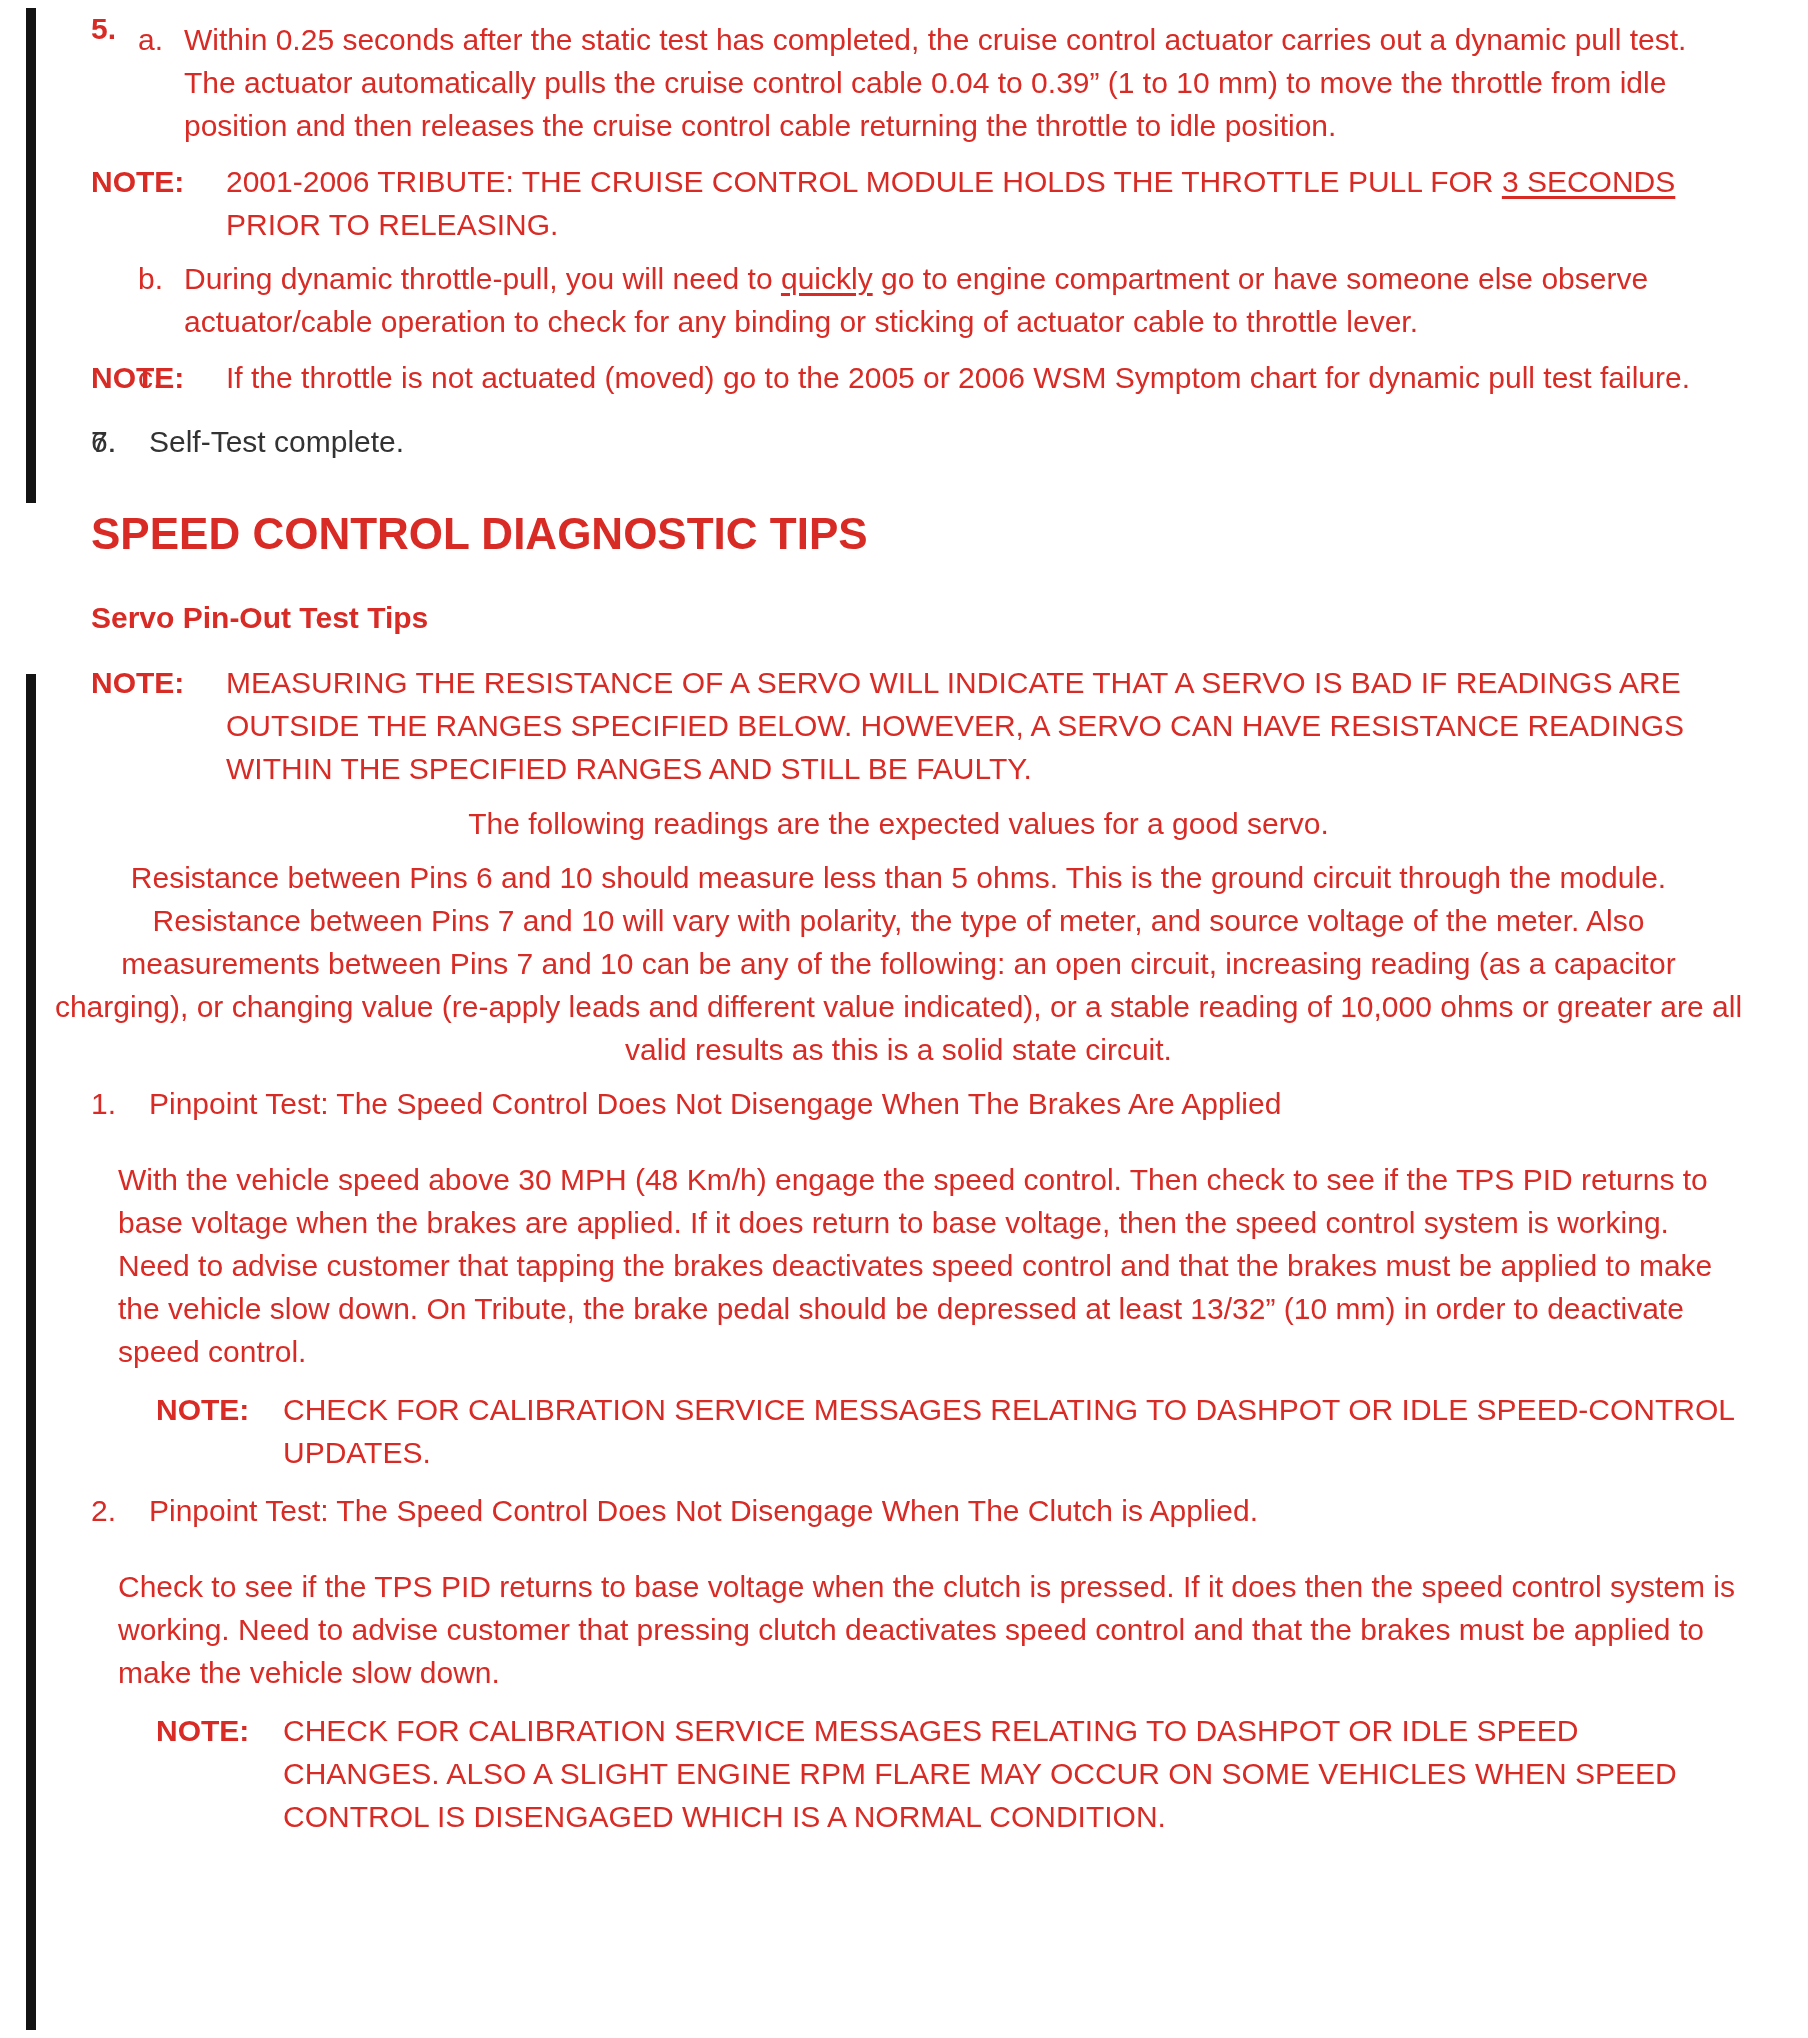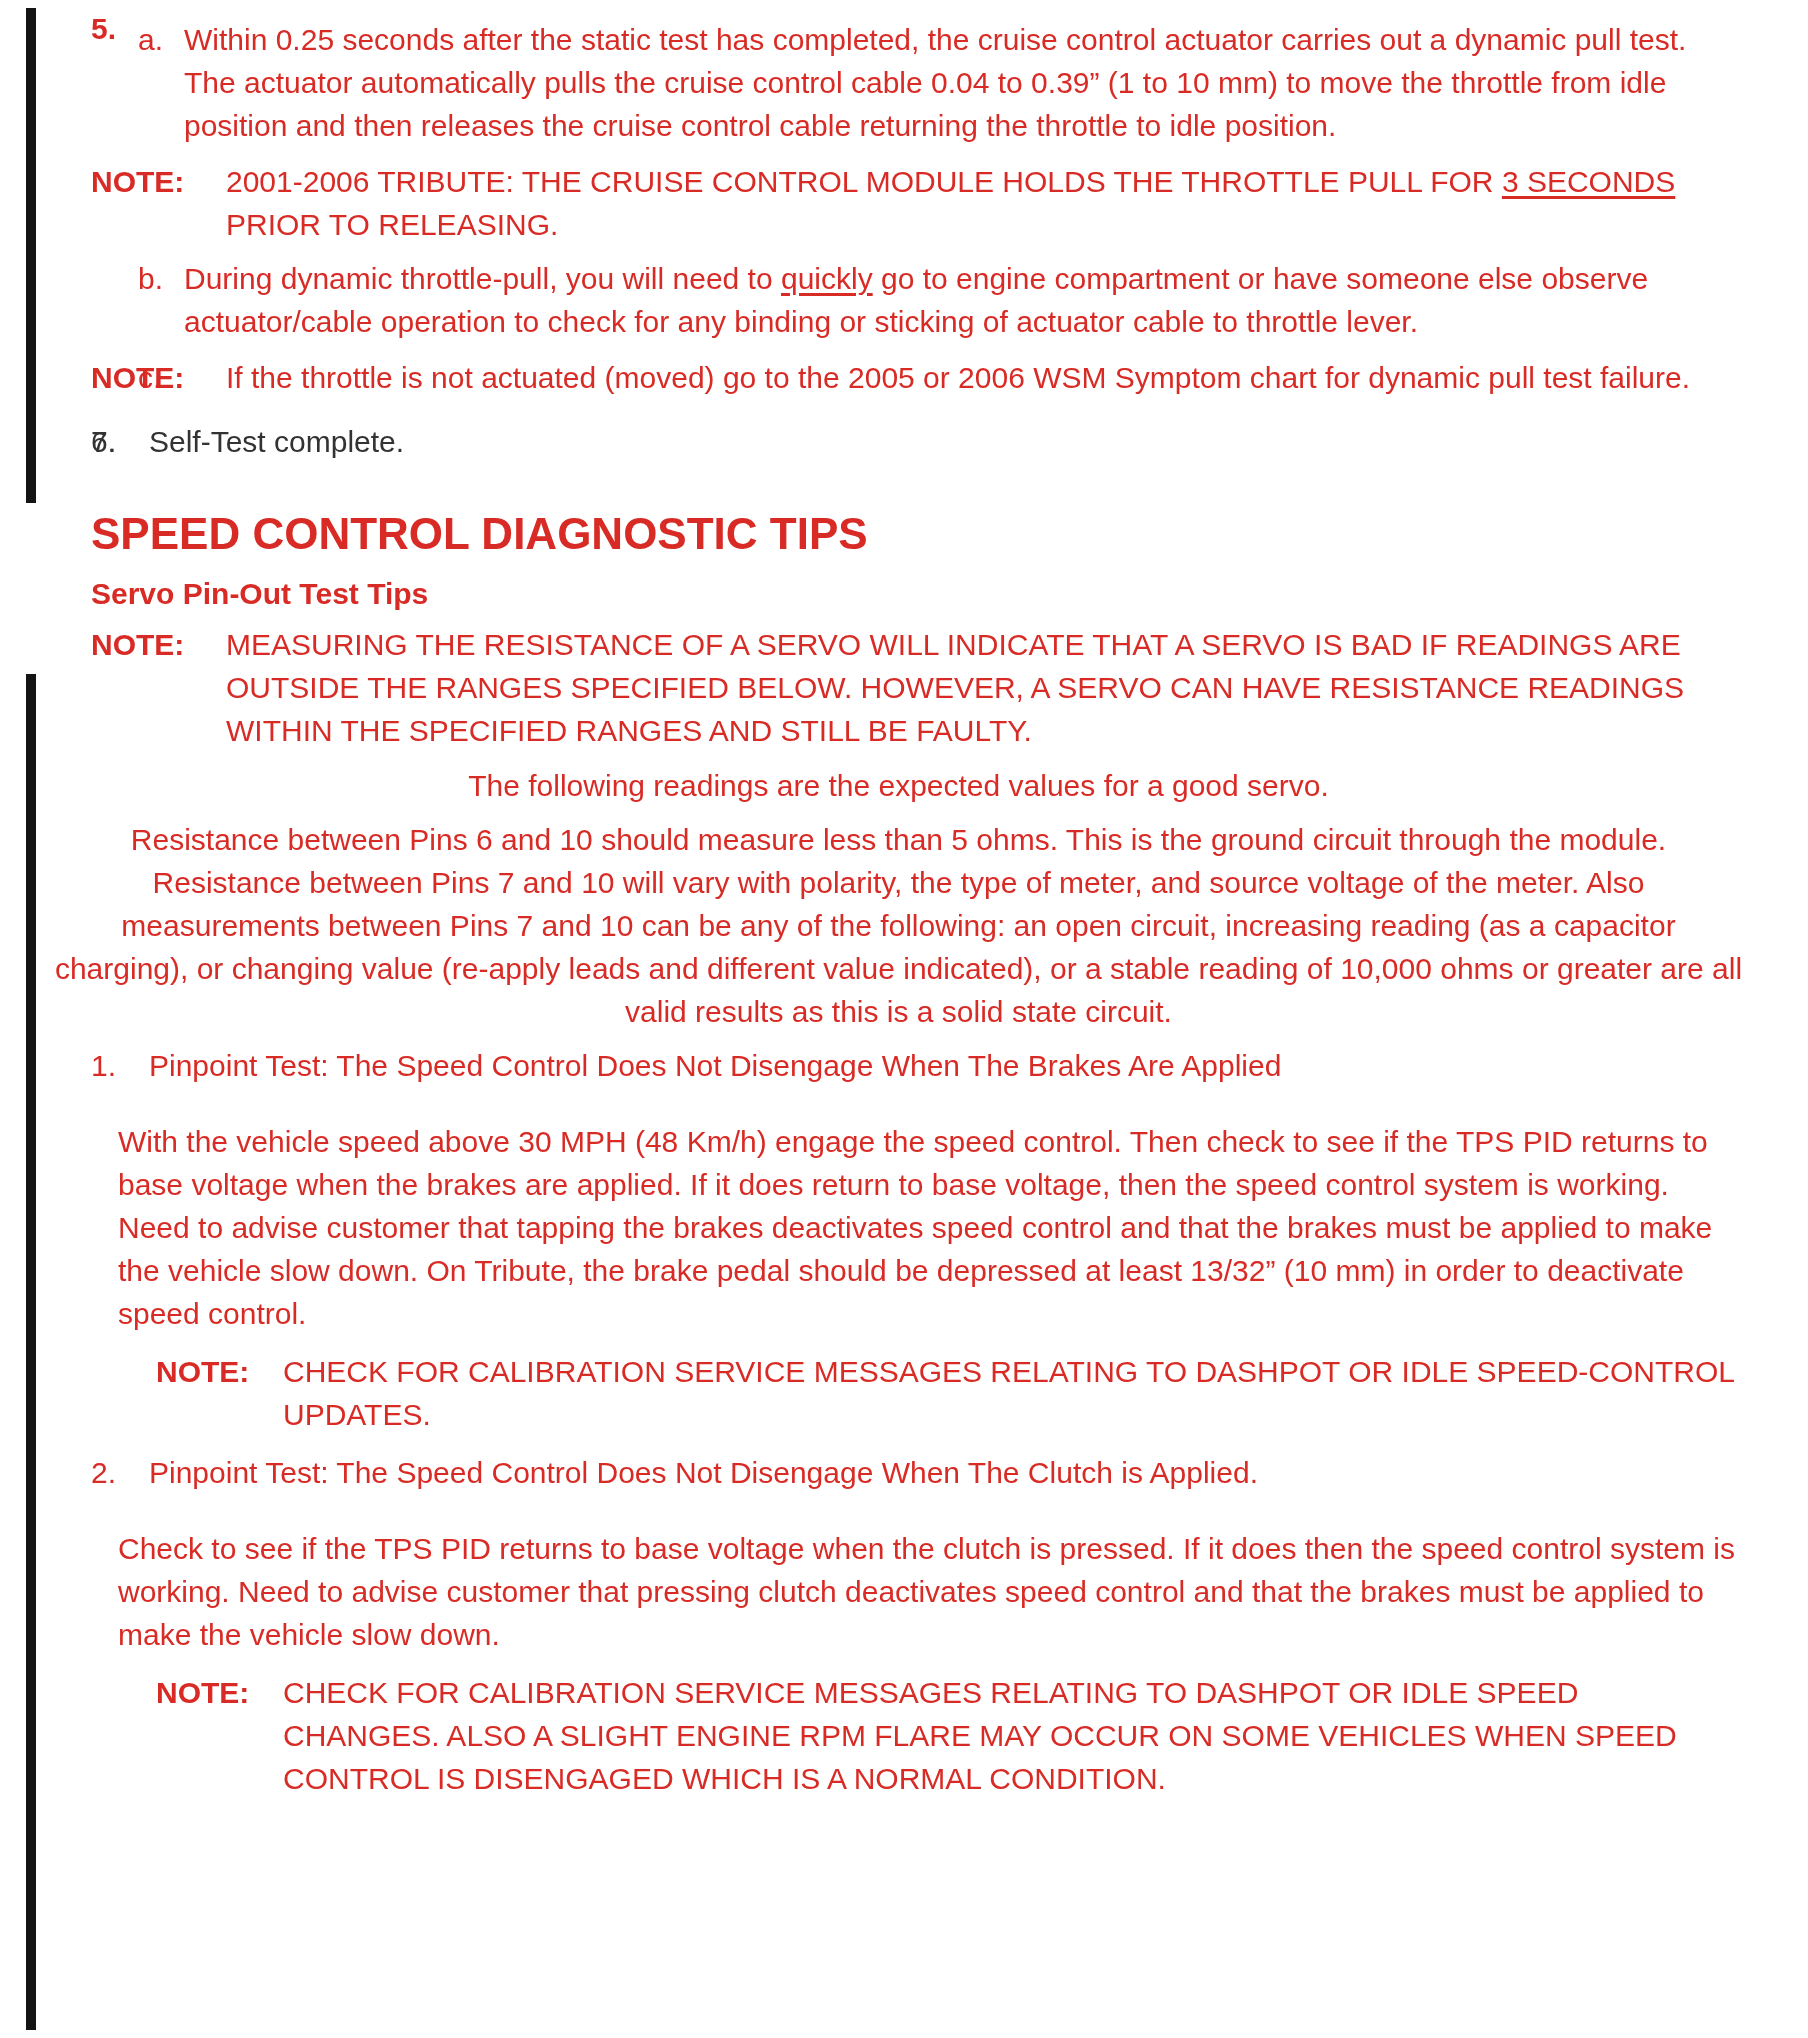--- a/index.html
+++ b/index.html
@@ -47,23 +47,23 @@
   .sub{padding-left:184px;margin-bottom:13px;}
   .note{padding-left:226px;margin-bottom:11.4px;margin-right:49px;}
   .nested{padding-left:283px;margin-bottom:14.7px;}
   .plain-step{padding-left:149px;margin-bottom:18px;color:var(--black,#333);}
   .gap-before-title{margin-bottom:42px;}
   .section-title{
     padding-left:91px;
     font-size:44px;
     line-height:57px;
     font-weight:bold;
-    margin-bottom:10px;
+    margin-bottom:34px;
   }
-  .subheading{padding-left:91px;font-weight:bold;margin-bottom:8px;}
+  .subheading{padding-left:91px;font-weight:bold;margin-bottom:22px;}
   .para{padding-left:54px;margin-bottom:11.4px;text-align:center;}
   .indent-para{padding-left:118px;margin-bottom:14.7px;}
   .num-item{padding-left:149px;margin-bottom:33px;}
   u, .uline{text-decoration:underline;text-underline-offset:4.1px;}
 </style>
 </head>
 <body>
 
 <div class="change-bar bar-top"></div>
 <div class="change-bar bar-bottom"></div>

